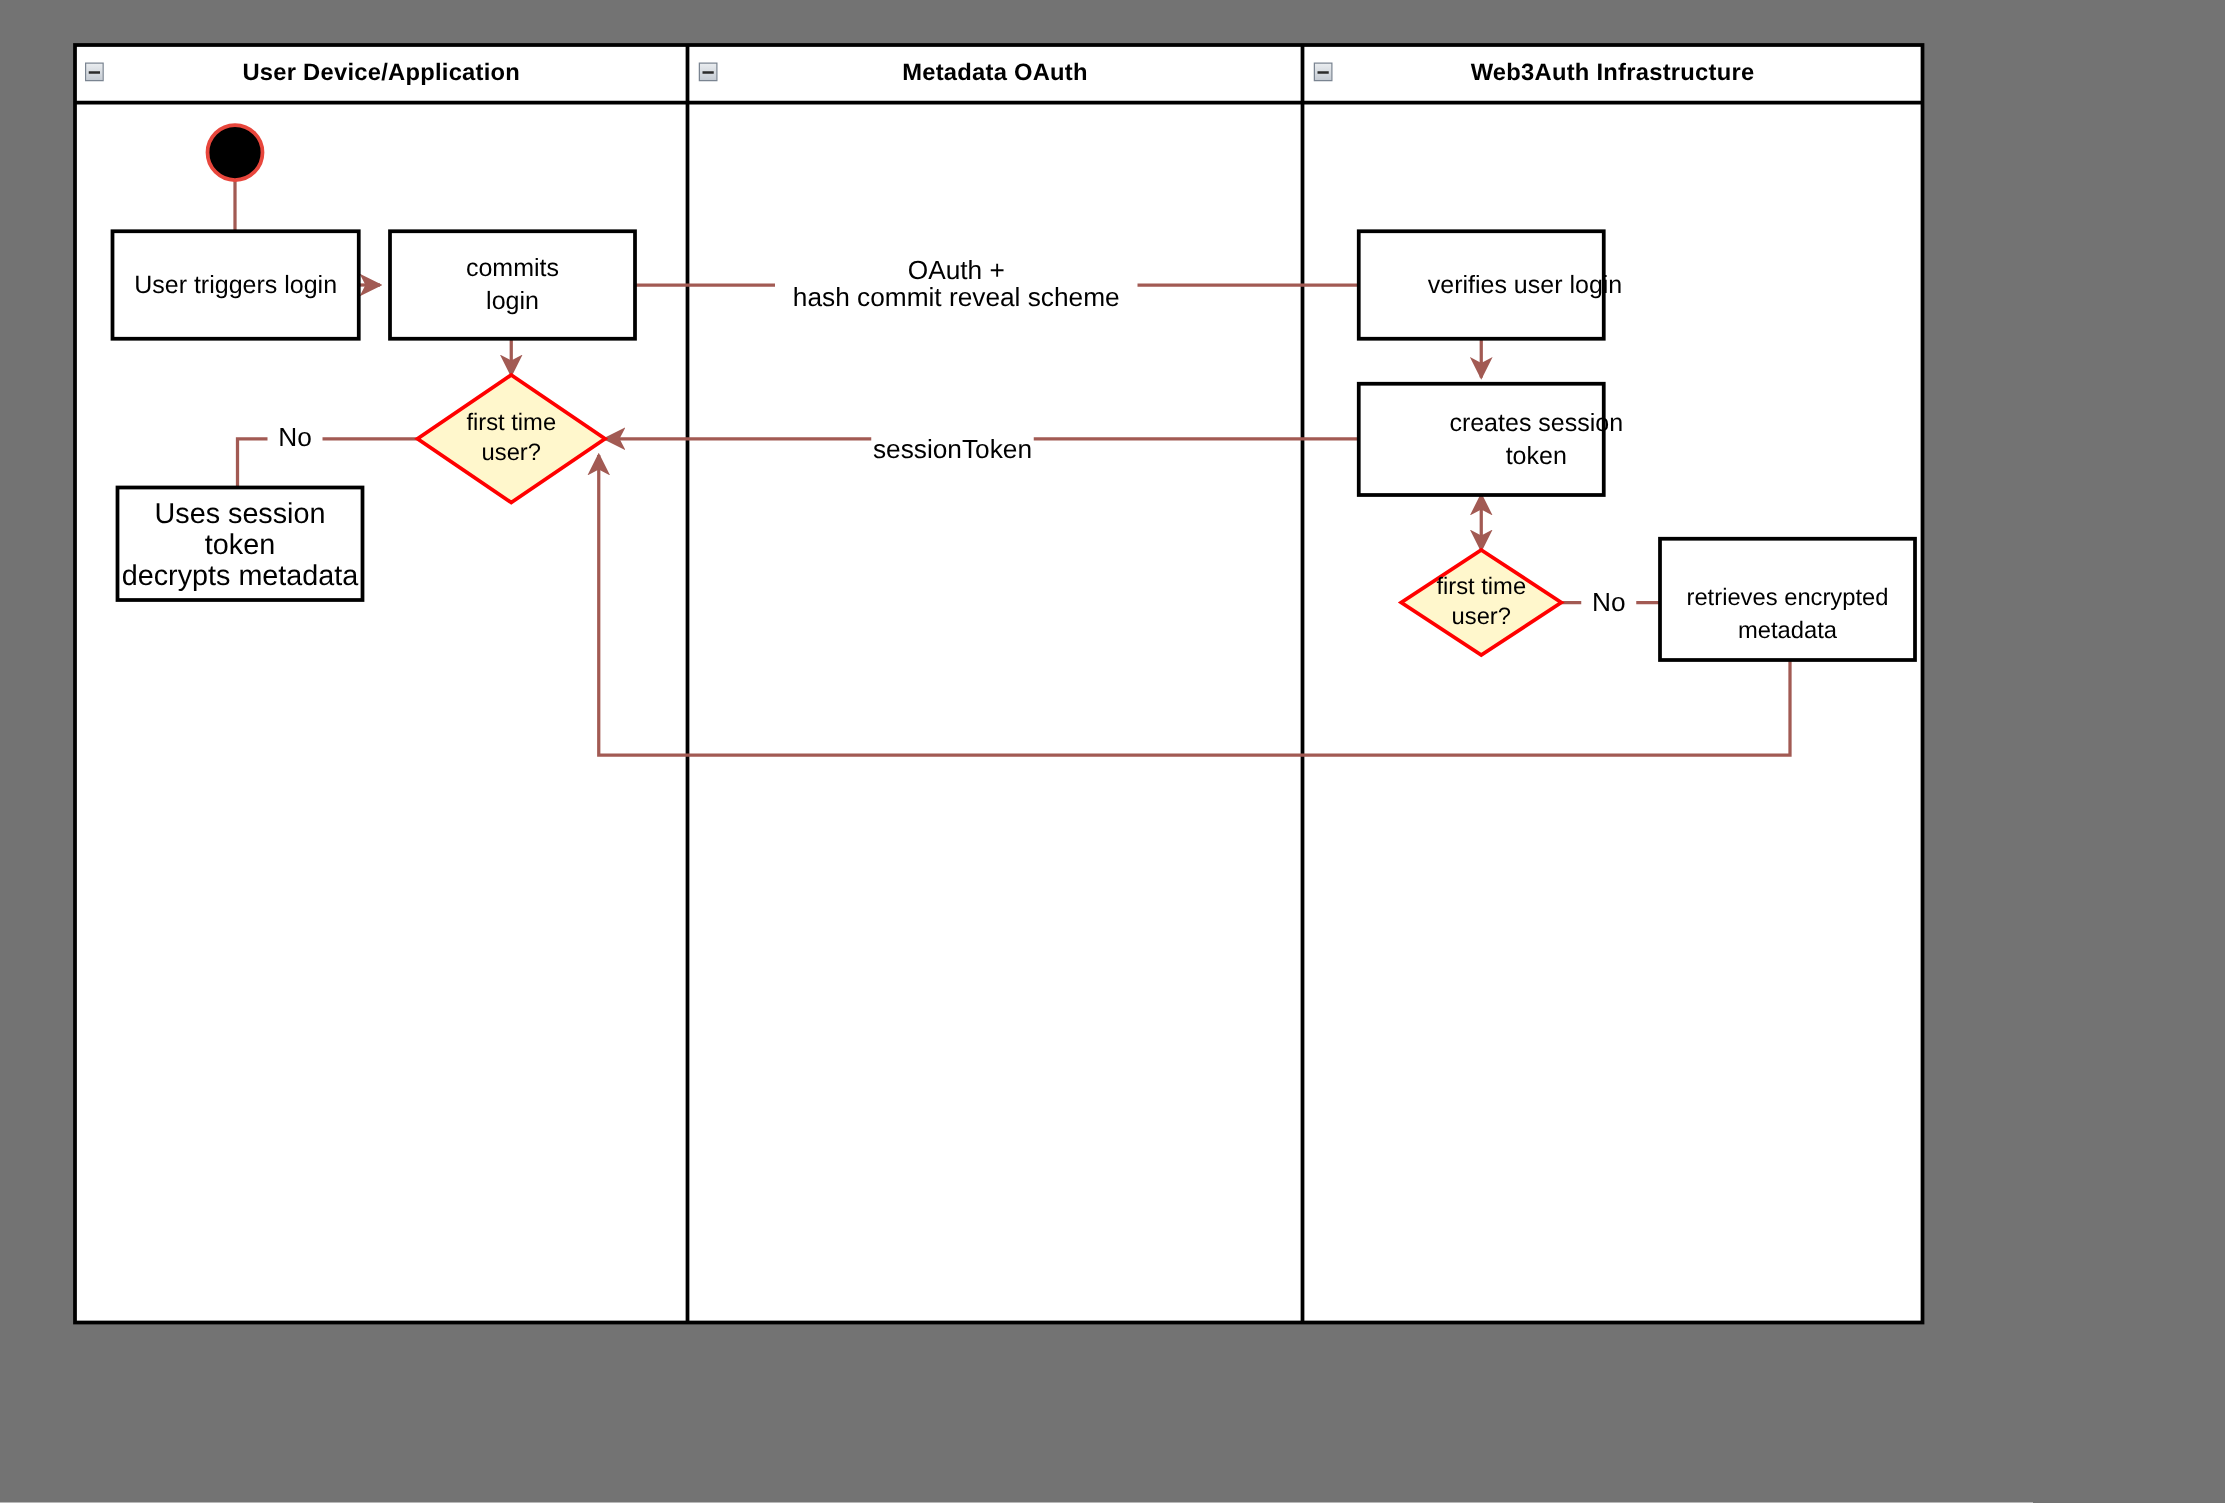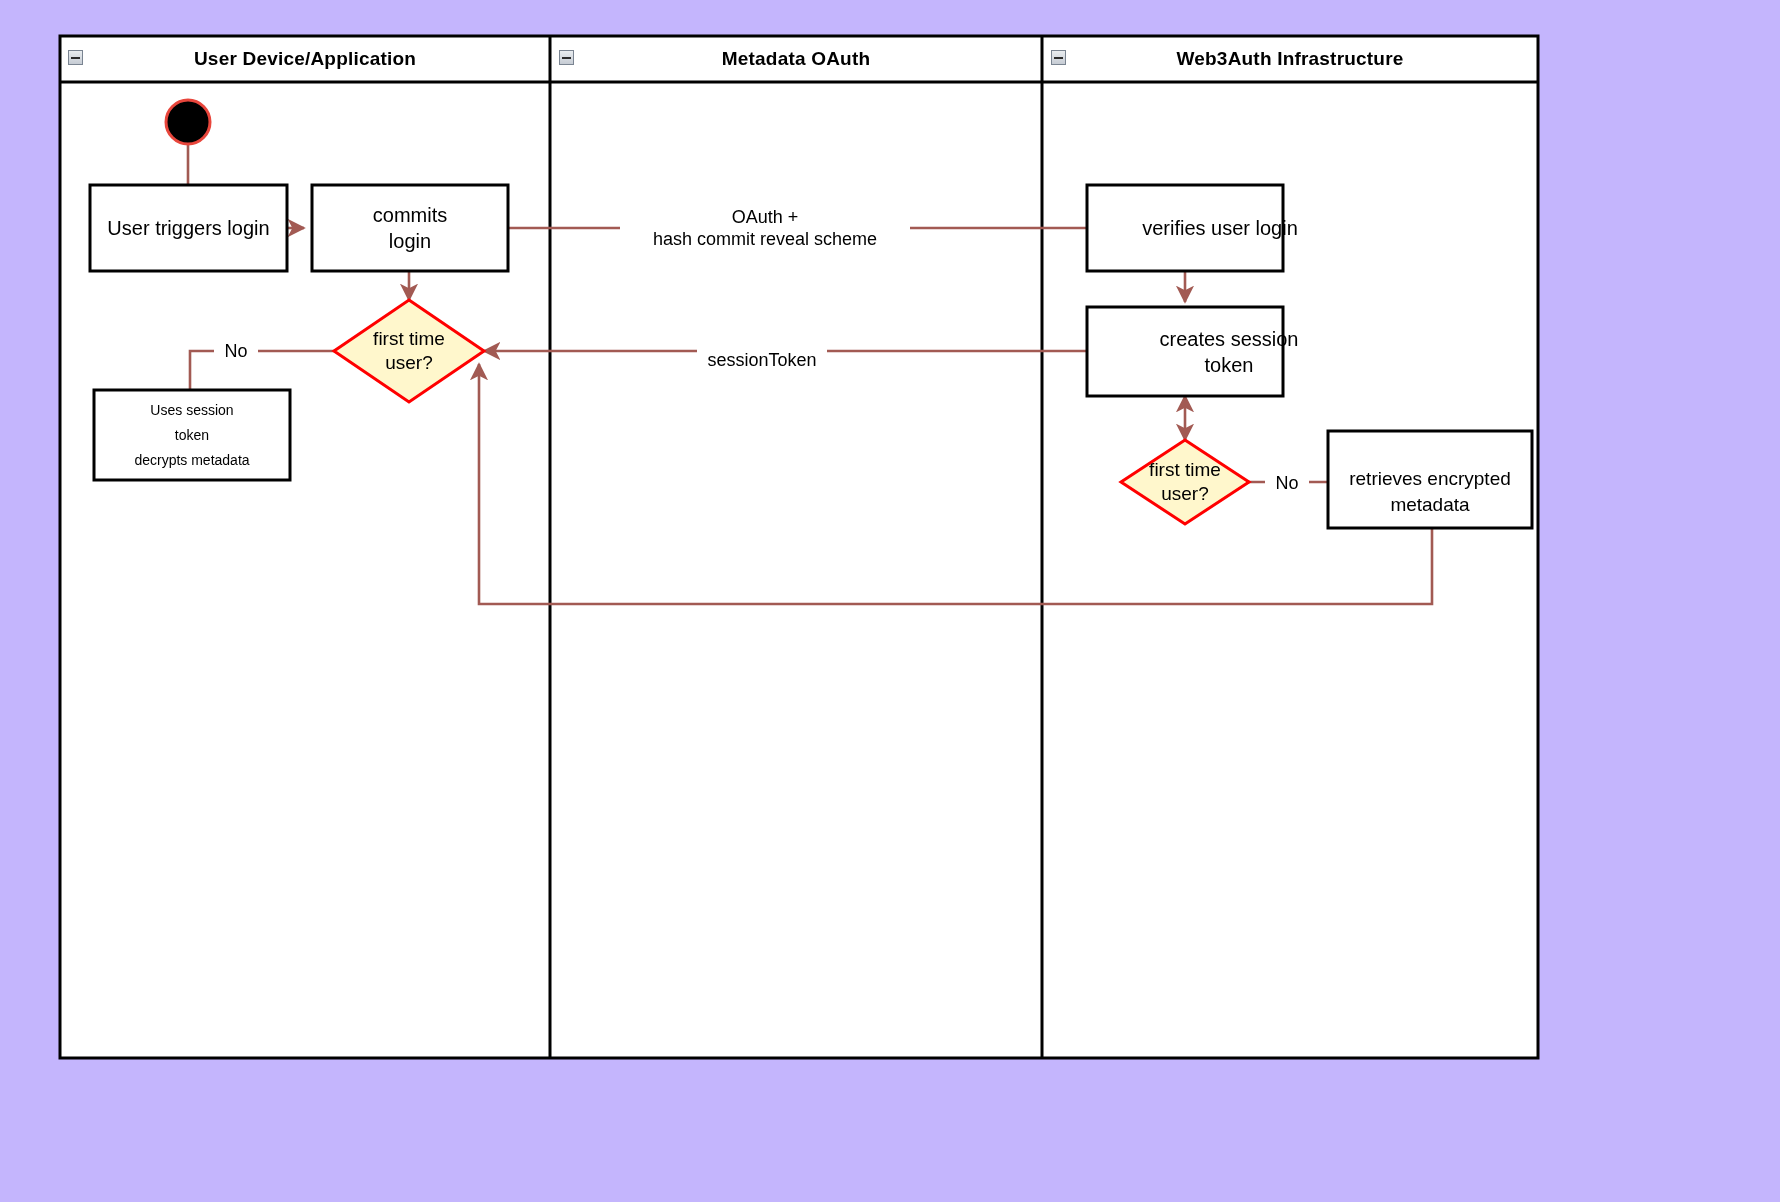--- a/index.html
+++ b/index.html
@@ -11,21 +11,21 @@
   body {
     font-family: "Liberation Sans", sans-serif;
     width: 1780px;
     height: 1202px;
     overflow: hidden;
   }
   #canvas {
     position: relative;
     width: 1780px;
     height: 1202px;
-    background: #c4b5fd;
+    background: #737373;
   }
   #diagram-svg {
     position: absolute;
     left: 0;
     top: 0;
   }
   
   .lane-title {
     position: absolute;
     text-align: center;
@@ -67,21 +67,21 @@
     white-space: pre-line;
     pointer-events: none;
   }
   .edge-label {
     position: absolute;
     display: flex;
     align-items: center;
     justify-content: center;
     text-align: center;
     color: #000000;
-    font-size: 18px;
+    font-size: 21px;
     line-height: 22px;
     white-space: pre-line;
     background: transparent;
   }
 </style>
 </head>
 <body>
 
 <div id="canvas">
 
@@ -160,21 +160,21 @@
   <div class="lane-title" style="left:1042px; top:48px; width:496px;">Web3Auth Infrastructure</div>
 
   <div class="node-text" style="left:312px; top:185px; width:196px; height:86px;">commits
 login</div>
 
   <div class="node-text" style="left:90px; top:185px; width:197px; height:86px;">User triggers login</div>
 
   <div class="node-text" style="left:344px; top:320px; width:130px; height:62px; font-size:19px; line-height:24px;">first time
 user?</div>
 
-  <div class="node-text" style="left:94px; top:390px; width:196px; height:90px; font-size:14px; line-height:25px;">Uses session
+  <div class="node-text" style="left:94px; top:390px; width:196px; height:90px; font-size:23px; line-height:25px;">Uses session
 token
 decrypts metadata</div>
 
   <div class="node-text" style="left:1087px; top:185px; width:196px; height:86px;padding-left:35px;">verifies user login</div>
 
   <div class="node-text" style="left:1087px; top:307px; width:196px; height:89px;margin-left:44px;">creates session
 token</div>
 
   <div class="node-text" style="left:1125px; top:452px; width:120px; height:60px; font-size:19px; line-height:24px;">first time
 user?</div>

